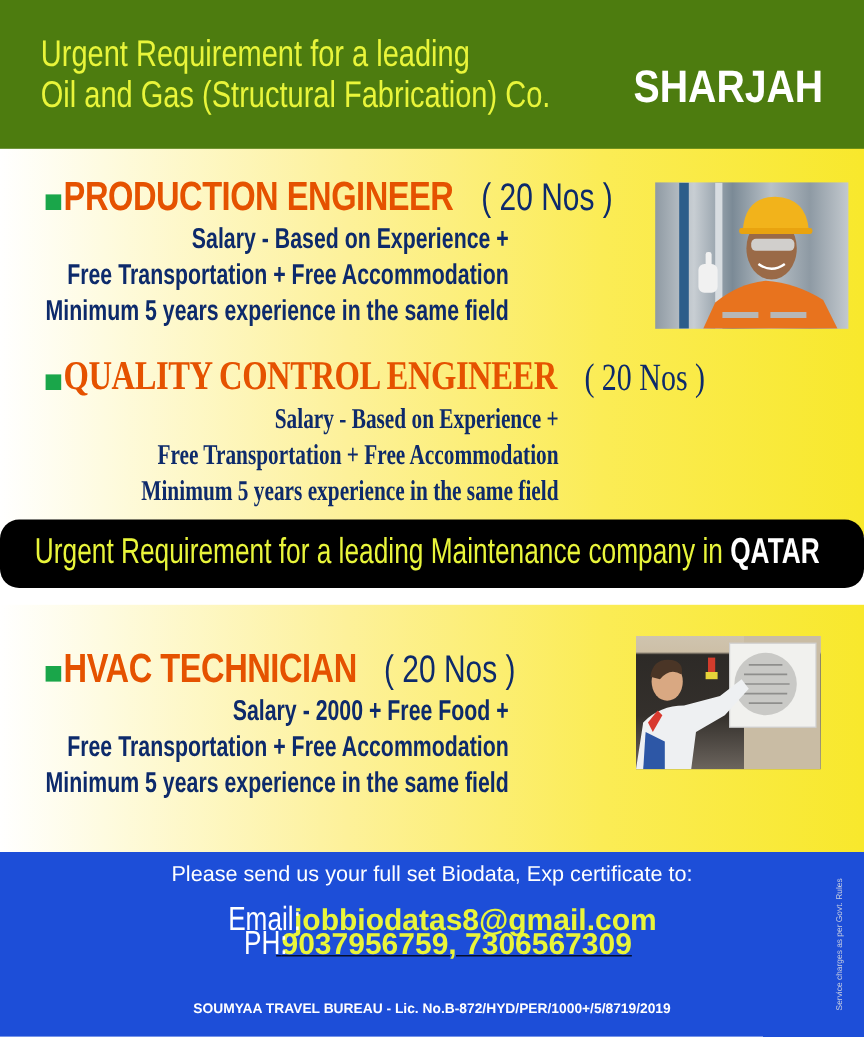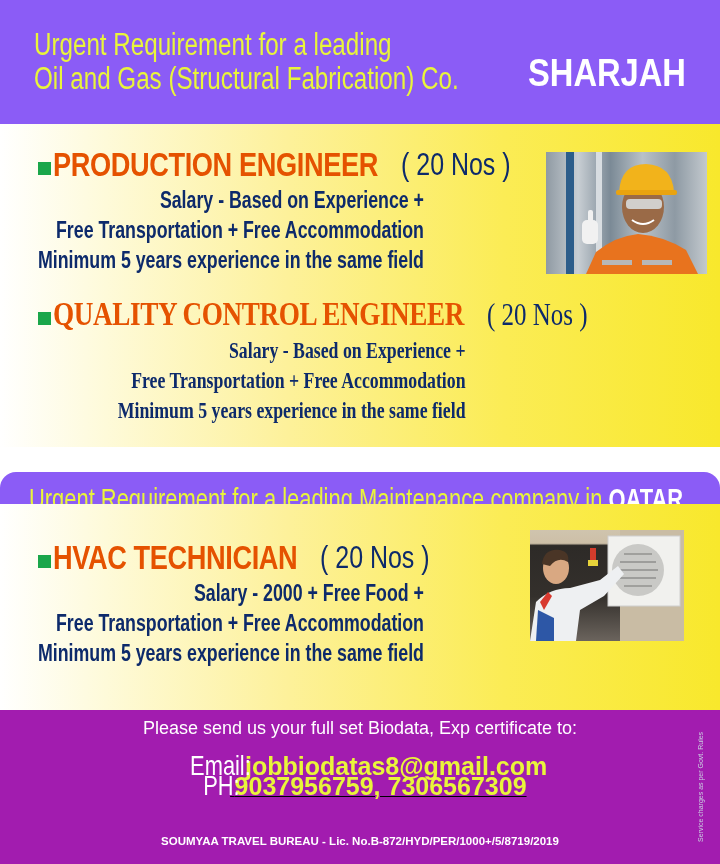--- a/index.html
+++ b/index.html
@@ -2,21 +2,21 @@
 <html><head>
 <meta charset="utf-8">
 <style>
   * { margin: 0; padding: 0; box-sizing: border-box; }
   html, body { width: 720px; height: 864px; overflow: hidden; background: #fff; }
   body { font-family: "Liberation Sans", "DejaVu Sans", sans-serif; position: relative; }
 
   
   .top-banner {
     position: absolute; left: 0; top: 0; width: 720px; height: 128px;
-    background: #8b5cf6;
+    background: #4d7c0f;
   }
   .top-banner .headline {
     position: absolute; left: 34px; top: 28px;
     color: #e9f53a; font-size: 31px; line-height: 34px; font-weight: normal;
     transform: scaleX(0.78); transform-origin: left top; white-space: nowrap;
   }
   .top-banner .city {
     position: absolute; left: 528px; top: 52px;
     color: #ffffff; font-size: 38px; font-weight: bold; letter-spacing: 0px;
     transform: scaleX(0.86); transform-origin: left top; white-space: nowrap;
@@ -53,35 +53,35 @@
     left: 546px; top: 152px; width: 161px; height: 122px;
     background: linear-gradient(90deg, #8f9aa3 0%, #c8ced3 20%, #7b8a96 40%, #b9c1c7 60%, #8e9aa4 80%, #c3c9ce 100%);
   }
   .photo-tech {
     left: 530px; top: 530px; width: 154px; height: 111px;
     background: linear-gradient(180deg, #cfc4ae 0%, #cdbfa7 12%, #2d2a27 14%, #34302c 60%, #6b645d 100%);
   }
 
   
   .mid-banner {
-    position: absolute; left: 0; top: 472px; width: 720px; height: 57px;
-    background: #8b5cf6;
+    position: absolute; left: 0; top: 433px; width: 720px; height: 57px;
+    background: #000000;
     border-radius: 16px;
   }
   .mid-banner .text {
     position: absolute; left: 29px; top: 10px;
     color: #e9f53a; font-size: 30px; white-space: nowrap;
     transform: scaleX(0.73); transform-origin: left top;
   }
   .mid-banner .country { color: #ffffff; font-weight: bold; }
 
   
   .footer {
     position: absolute; left: 0; top: 710px; width: 720px; height: 154px;
-    background: #a21caf;
+    background: #1d4ed8;
   }
   .footer .instr {
     position: absolute; left: 0; width: 720px; top: 8px; text-align: center;
     color: #ffffff; font-size: 18px; white-space: nowrap;
   }
   .footer .email-row, .footer .phone-row {
     position: absolute; left: 0; width: 720px; text-align: center; white-space: nowrap;
   }
   .footer .email-row { top: 40px; }
   .footer .phone-row { top: 60px; text-decoration: underline; }

